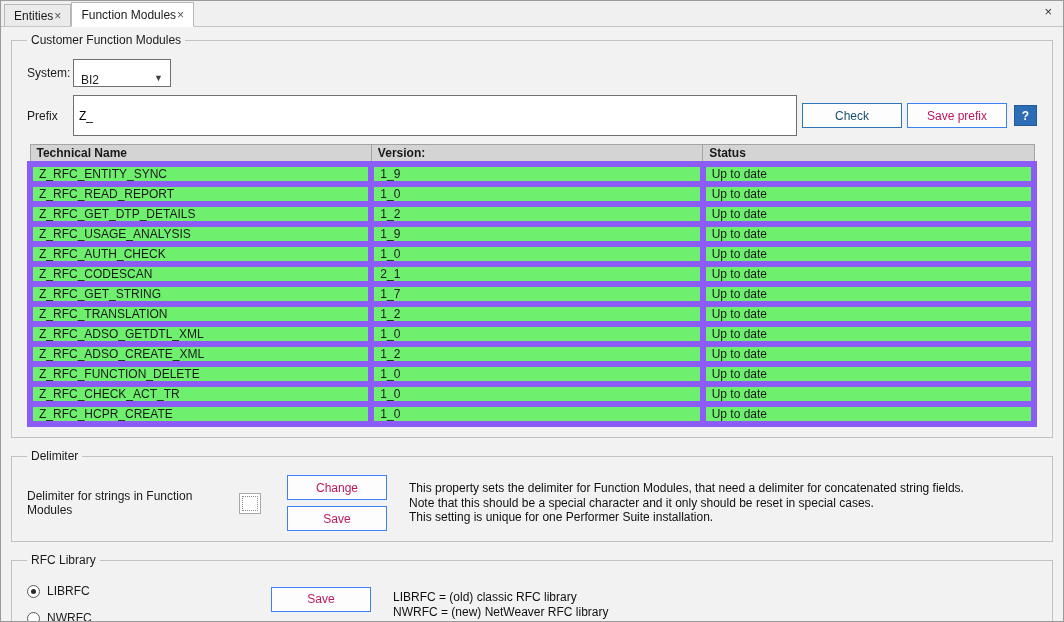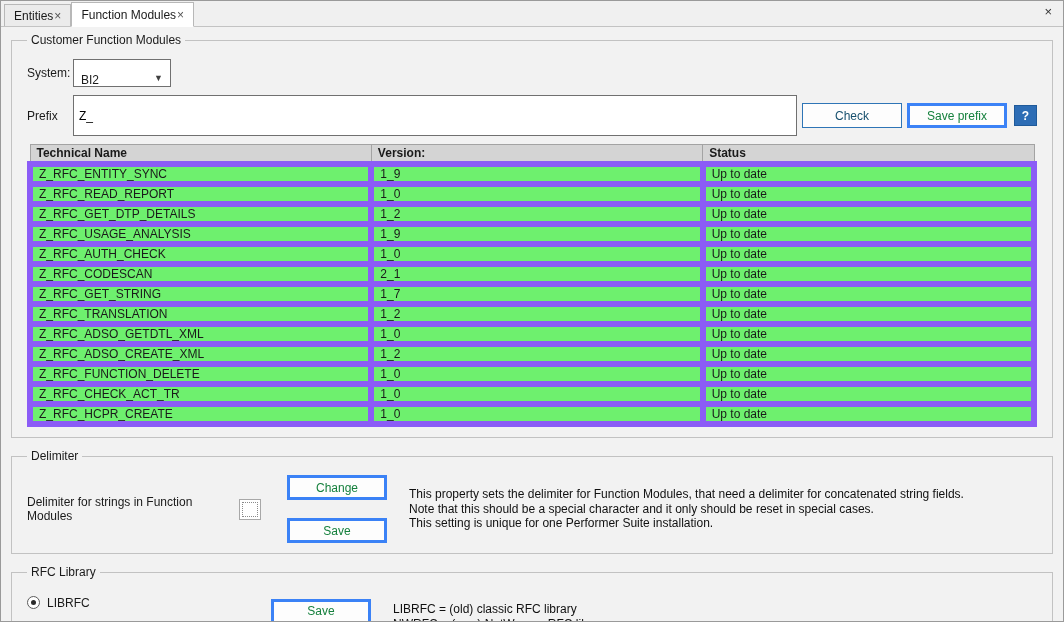--- a/index.html
+++ b/index.html
@@ -21,46 +21,46 @@
   legend { font-size:12px; padding:0 4px; color:#1a1a1a; }
 
   .form-row { display:flex; align-items:center; margin:8px 0; }
   .form-row > label { width:46px; flex:0 0 46px; }
   .select { width:98px; height:23px; border:1px solid #707070; background:#fff; display:flex;
             justify-content:space-between; padding:13px 7px; }
   .select .arrow { font-size:9px; color:#3f3f3f; }
 
   .prefix-input { flex:1 1 auto; height:41px; border:1px solid #707070; padding:0 5px;
                   font-family:inherit; font-size:12px; background:#fff; }
-  .btn { height:25px; min-width:100px; background:#fdfdfd; border:3px solid #3b82f6; font-family:inherit;
-         font-size:12px; color:#15803d; margin-left:5px; cursor:default; }
+  .btn { height:25px; min-width:100px; background:#fdfdfd; border:1px solid #3b82f6; font-family:inherit;
+         font-size:12px; color:#be185d; margin-left:5px; cursor:default; }
   .btn.check { border:1px solid #2e75b6; color:#17506e; }
   .help-btn { width:23px; height:21px; background:#2d6db5; border:1px solid #1f5a9a; color:#fff;
               font-weight:bold; font-size:12px; margin-left:7px; font-family:inherit; cursor:default; }
 
   
   table.fm { width:100%; border-collapse:collapse; margin-top:5px; font-size:12px; border:1px solid #8b8b8b; table-layout:fixed; }
   .fm th { background:#d4d4d4; text-align:left; font-weight:bold; padding:1px 6px; height:18px;
            border:1px solid #a3a3a3; }
   .fm th:nth-child(1){ width:34%; } .fm th:nth-child(2){ width:33%; } .fm th:nth-child(3){ width:33%; }
   .fm td { background:#6ef06e; padding:0 6px; height:18px; border:6px solid #8b5cf6; }
 
   
   .delim-row { display:flex; align-items:center; margin-top:8px; }
   .delim-row > label { width:212px; flex:0 0 212px; }
   .delim-input { width:22px; height:21px; border:1px solid #a8a8a8; background:#fff; text-align:center;
                  outline:1px dotted #8a8a8a; outline-offset:-4px; margin-right:26px; font-family:inherit; }
-  .btn-stack { display:flex; flex-direction:column; gap:18px; margin-right:22px; }
+  .btn-stack { display:flex; flex-direction:column; gap:6px; margin-right:22px; }
   .btn-stack .btn { margin-left:0; }
   .desc { line-height:1.22; color:#101010; }
 
   
   .rfc-row { display:flex; margin-top:2px; }
   .radios { flex:0 0 244px; display:flex; flex-direction:column; gap:13px; padding-top:11px; }
-  .radio { display:flex; align-items:flex-start; gap:7px; cursor:default; }
+  .radio { display:flex; align-items:flex-end; gap:7px; cursor:default; }
   .radio-dot { width:13px; height:13px; border:1px solid #5c5c5c; border-radius:50%; background:#fff; position:relative; flex:0 0 13px; }
   .radio-dot.selected::after { content:""; position:absolute; left:3px; top:3px; right:3px; bottom:3px;
                                background:#2b2b2b; border-radius:50%; }
   .rfc-btn-col { flex:0 0 122px; display:flex; align-items:center; }
   .rfc-desc { padding-top:3px; }
   .rfc-desc .gap { height:14px; }
 </style>
 </head>
 <body>
 

